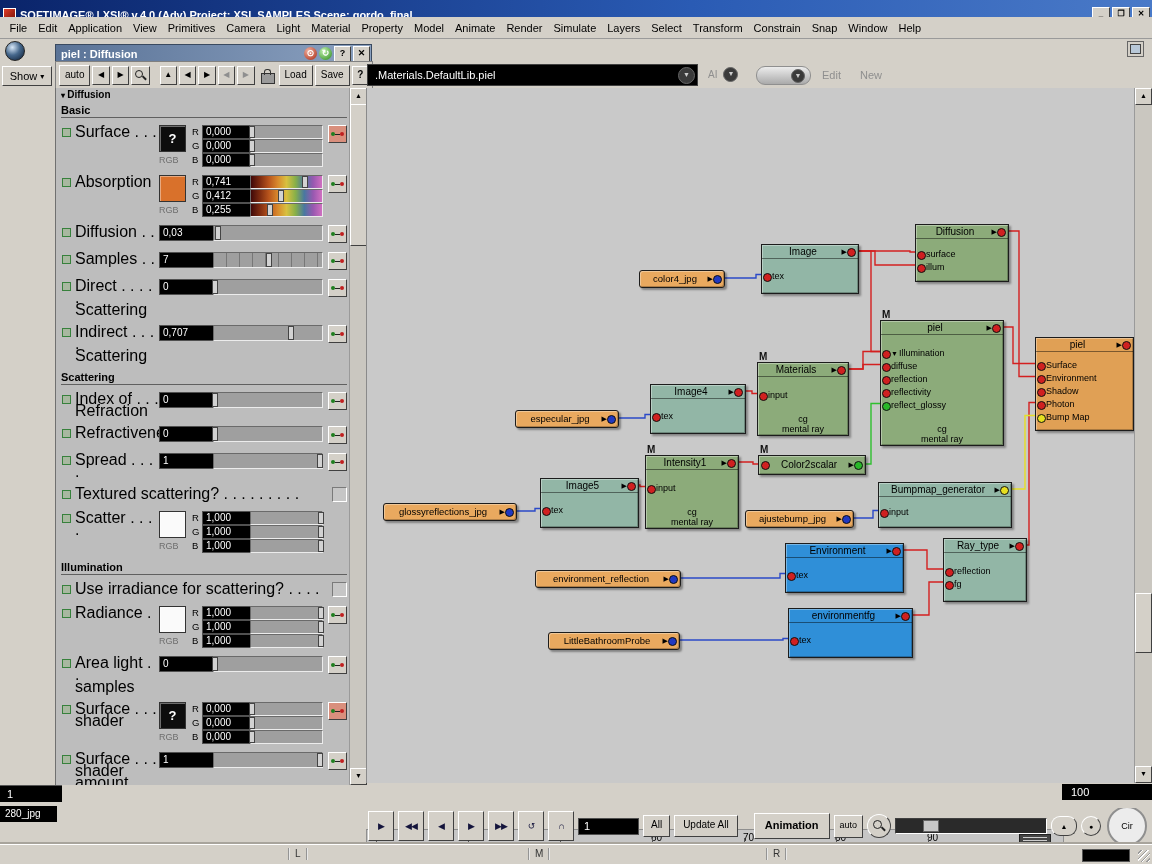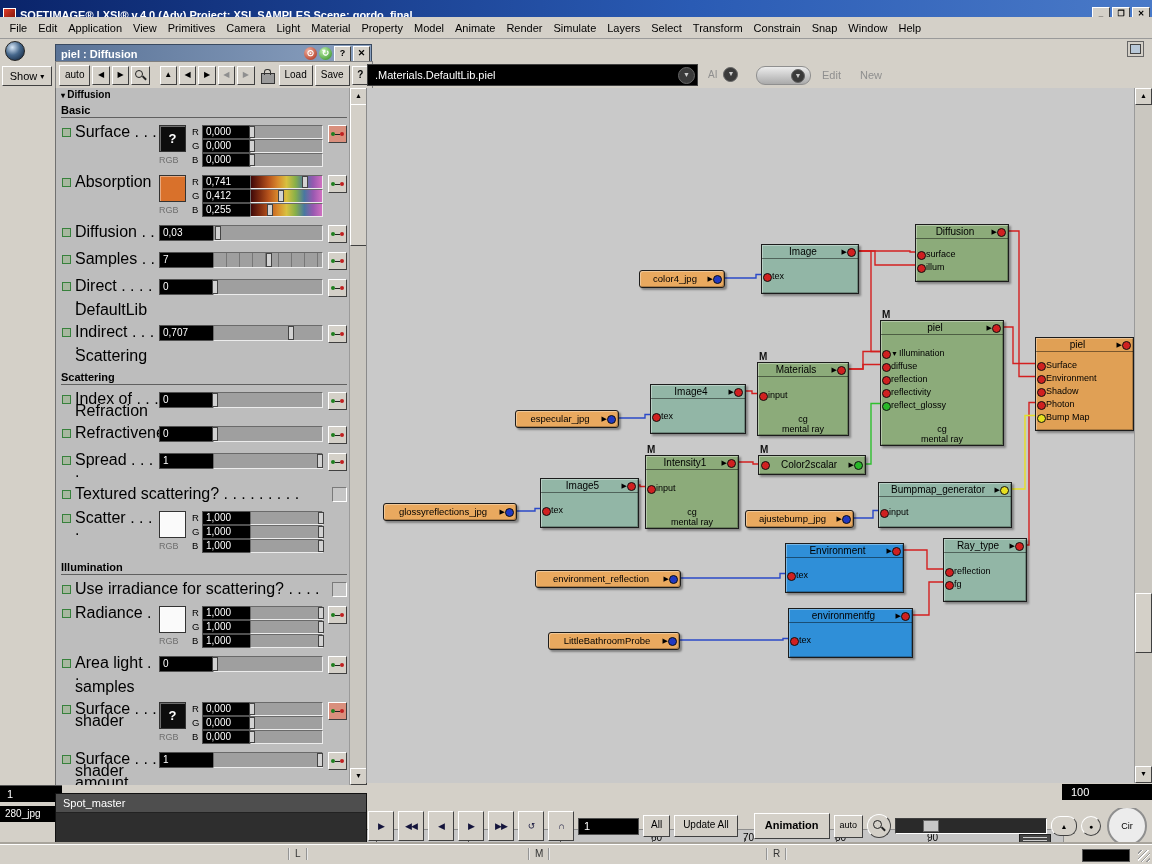--- a/index.html
+++ b/index.html
@@ -334,21 +334,21 @@
             </div>
             <span class="plugcol">
               <span class="plug">
                 <i></i>
               </span>
             </span>
           </div>
           <div class="prow scalar">
             <span class="animdot"></span>
             <span class="plabel">Direct . . . . .
-DefaultLib</span>
+Scattering</span>
             <div class="pctrl">
               <span class="val">0</span>
               <span class="groove">
                 <i class="thumb" style="left: calc(0% - 2px);"></i>
               </span>
             </div>
             <span class="plugcol">
               <span class="plug">
                 <i></i>
               </span>
@@ -760,23 +760,20 @@
       <span class="tick-label" style="left: 376px;">70</span>
       <span class="tick-major" style="left: 377px;"></span>
       <span class="tick-label" style="left: 468px;">80</span>
       <span class="tick-major" style="left: 469px;"></span>
       <span class="tick-label" style="left: 560px;">90</span>
       <span class="tick-major" style="left: 561px;"></span>
     </div>
   <div id="frame-end">100</div>
   <div id="clipchip">280_jpg</div>
 
-  <div id="spotpanel">
-      <div class="spot-item">Spot_master</div>
-    </div>
 
   <div id="playbar">
     <span class="pbtn raised">▶</span>
     <span class="pbtn raised">◀◀</span>
     <span class="pbtn raised">◀</span>
     <span class="pbtn raised">▶</span>
     <span class="pbtn raised">▶▶</span>
     <span class="pbtn raised">↺</span>
     <span class="pbtn raised">∩</span>
     <span class="framefield">1</span>

